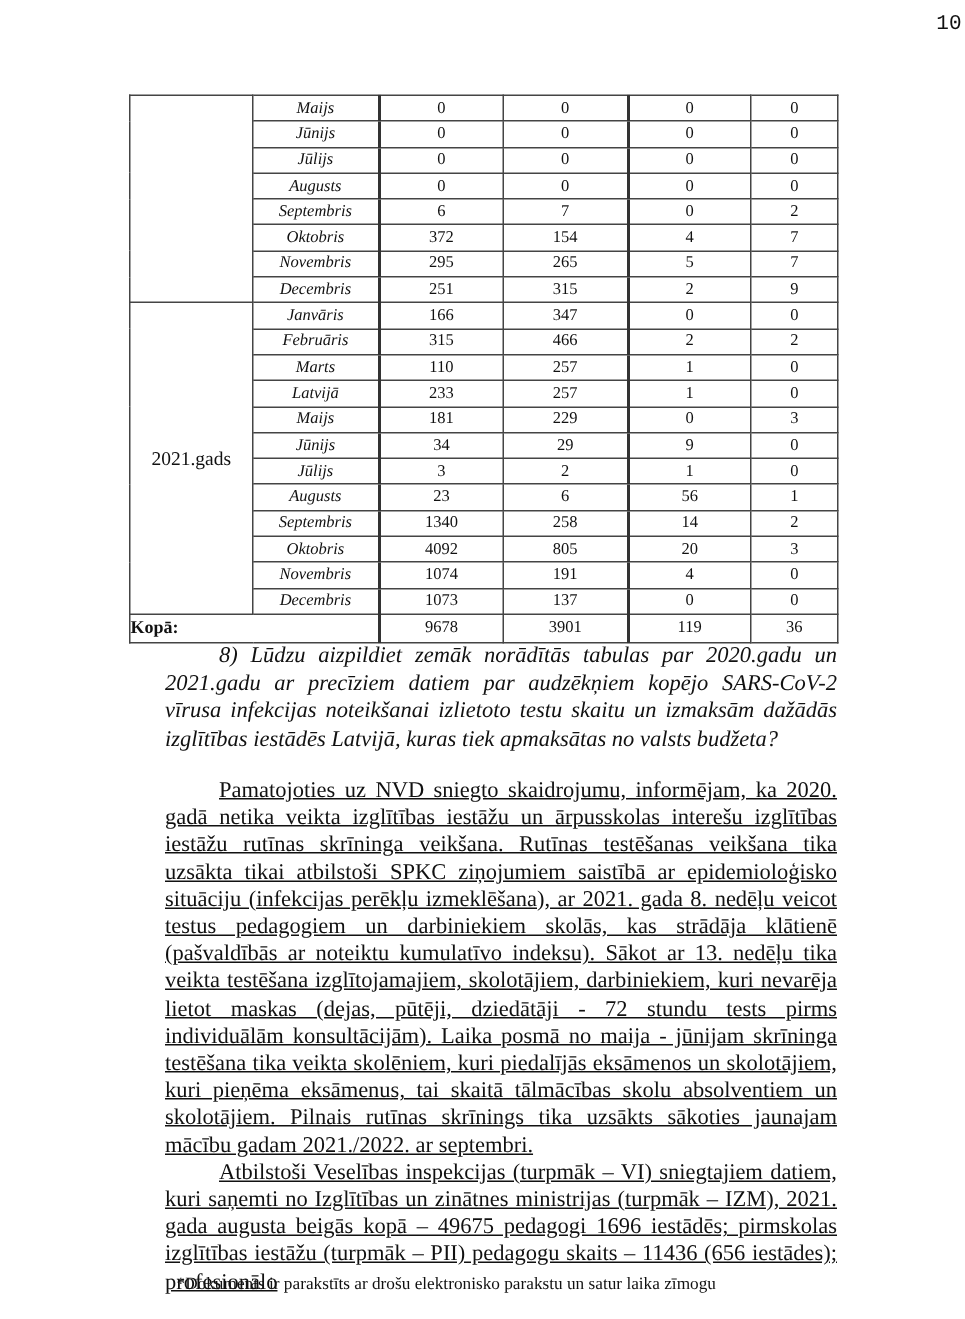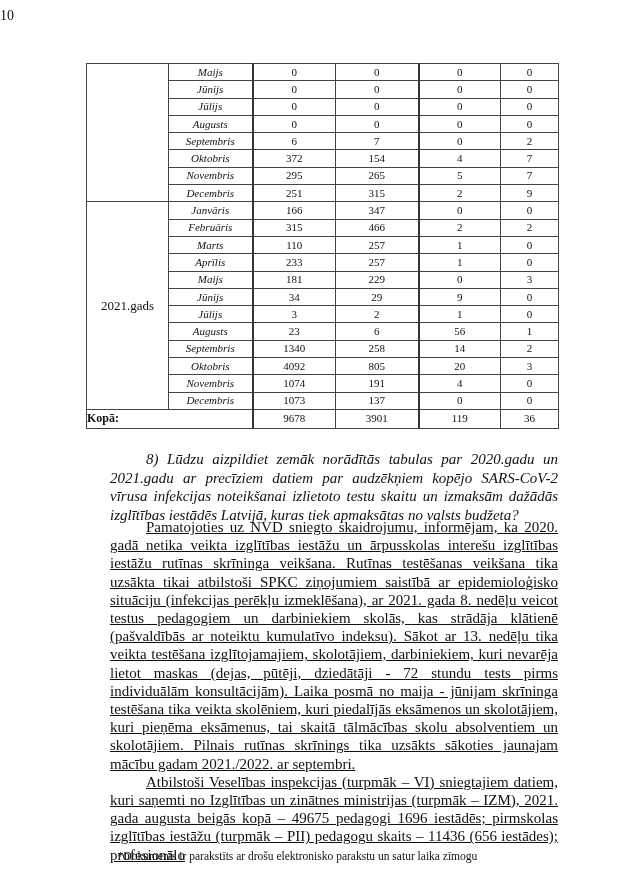--- a/index.html
+++ b/index.html
@@ -1,27 +1,27 @@
 <!DOCTYPE html>
 <html><head>
 <meta charset="utf-8">
 <style>
   html, body { margin: 0; padding: 0; background: #ffffff; }
   body { width: 643px; height: 879px; position: relative; overflow: hidden;
          font-family: "Liberation Serif", "DejaVu Serif", serif; color: #111; }
-  .page-num { position: absolute; top: 8px; left: 0; width: 641px; text-align: left; font-size: 14px; }
+  .page-num { position: absolute; top: 8px; left: 0; width: 641px; text-align: right; font-size: 14px; font-family: Liberation Mono, monospace; }
   table.data { position: absolute; left: 86px; top: 63px; border-collapse: collapse;
                font-size: 11px; table-layout: fixed; }
   table.data td { border: 1px solid #444; height: 16.3px; padding: 0; text-align: center; line-height: 15px; }
   table.data td.month { font-style: italic; }
   table.data td.year { font-weight: normal; font-size: 13px; }
   table.data td.thickleft { border-left: 2px solid #333; }
   table.data tr.total td { height: 18px; }
   table.data td.total-label { font-weight: bold; text-align: left; font-size: 12px; }
-  .question { position: absolute; left: 110px; top: 450px; width: 448px; font-size: 15px; font-style: italic;
+  .question { position: absolute; left: 110px; top: 428px; width: 448px; font-size: 15px; font-style: italic;
               line-height: 18.5px; text-align: justify; }
   .question .first { text-indent: 36px; }
   .body-text { position: absolute; left: 110px; top: 518px; width: 448px; font-size: 15px; line-height: 18.2px;
                text-align: justify; }
   .body-text p { margin: 0; text-indent: 36px; text-decoration: underline; }
   .footer { position: absolute; top: 850px; left: 0; width: 595px; text-align: center; font-size: 11.5px; }
 </style>
 </head>
 <body>
 
@@ -110,21 +110,21 @@
         <td>2</td>
       </tr>
       <tr>
         <td class="month">Marts</td>
         <td class="thickleft">110</td>
         <td>257</td>
         <td class="thickleft">1</td>
         <td>0</td>
       </tr>
       <tr>
-        <td class="month">Aprīlis</td>
+        <td class="month">Latvijā</td>
         <td class="thickleft">233</td>
         <td>257</td>
         <td class="thickleft">1</td>
         <td>0</td>
       </tr>
       <tr>
         <td class="month">Maijs</td>
         <td class="thickleft">181</td>
         <td>229</td>
         <td class="thickleft">0</td>

